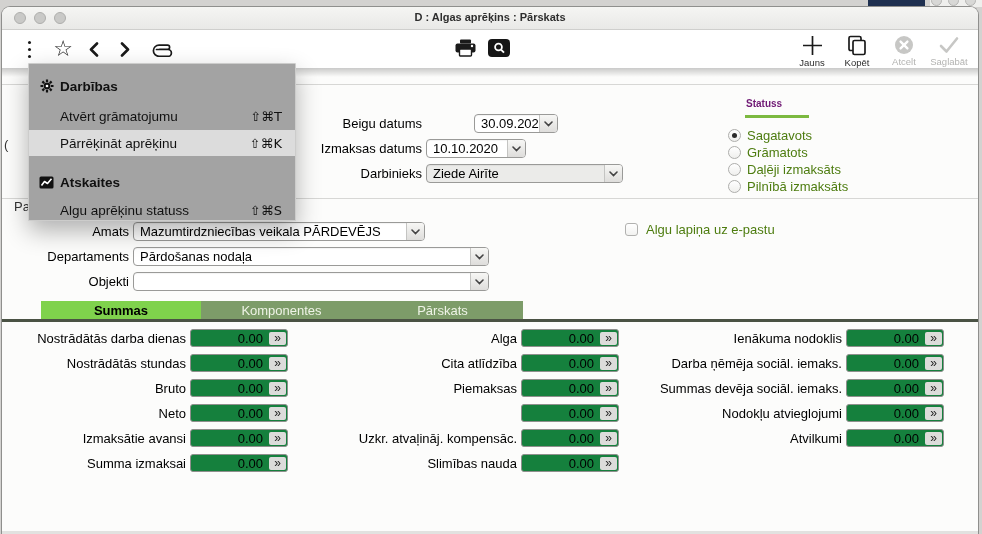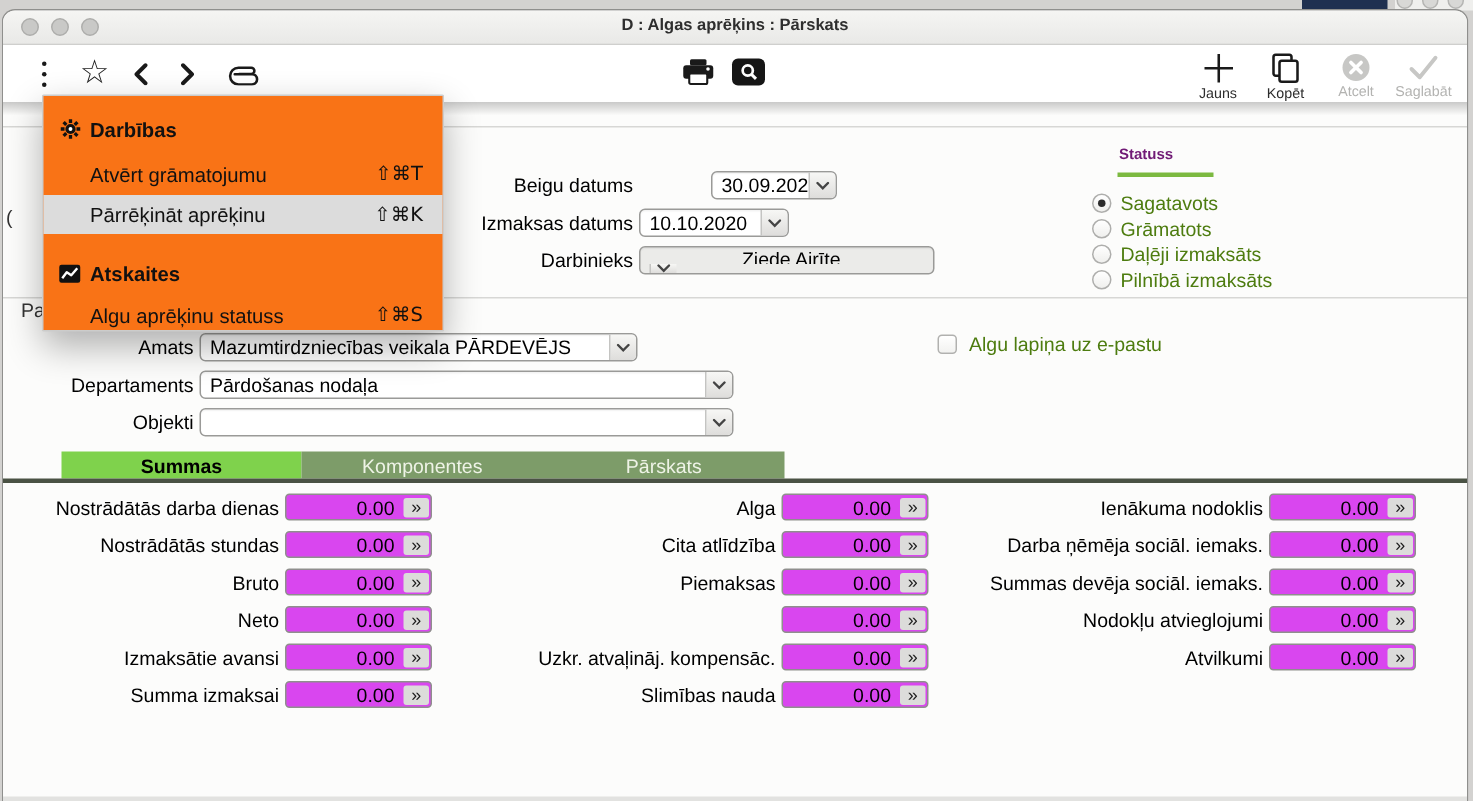--- a/index.html
+++ b/index.html
@@ -32,41 +32,41 @@
   .kebab i { display:block; width:3px; height:3px; border-radius:50%; background:#1a1a1a; margin:2px 0; }
   .star { font-family:"DejaVu Sans", sans-serif; font-size:22px; line-height:20px; }
 
   
   .tbbtn { width:46px; top:28px; height:34px; display:flex; flex-direction:column;
            align-items:center; justify-content:flex-start; }
   .tbbtn .cap { font-size:9.5px; color:#2c2c2c; margin-top:1px; }
   .tbbtn.disabled .cap { color:#b3b3b1; }
 
   
-  .menu { left:26px; top:56px; width:268px; height:158px; background:#f97316;
+  .menu { left:26px; top:56px; width:268px; height:158px; background:#a3a3a3;
           border:1px solid #cccccb; box-shadow:0 10px 24px rgba(0,0,0,0.30);
           z-index:5; border-radius:1px; }
   .menurow { position:absolute; left:0; right:0; height:24px; display:flex;
              align-items:center; font-size:13.5px; color:#111; }
   .menurow .mlabel { margin-left:31px; }
   .menurow .mshort { margin-left:auto; margin-right:13px;
                      font-family:"DejaVu Sans", sans-serif; font-size:13px; }
   .menurow.head { font-weight:bold; }
   .menurow.head .mlabel { margin-left:31px; }
   .menurow.hilite { background:#dcdcdc; }
   .micon { position:absolute; left:9px; width:17px; display:flex; justify-content:center; }
 
   
   .lbl { font-size:13px; color:#000; display:flex; align-items:center;
          justify-content:flex-end; white-space:nowrap; }
   .combo { border:1px solid #9a9a98; border-radius:4px; background:#fff;
            display:flex; align-items:center; font-size:13px; color:#000;
            padding-left:6px; overflow:hidden;
            box-shadow:inset 0 1px 1px rgba(0,0,0,0.05); }
-  .combo.gray { background:#ebebe9;flex-direction:column; }
+  .combo.gray { background:#ebebe9; }
   .combo .val { white-space:nowrap; overflow:hidden; flex:1; }
   .combo .arr { width:18px; align-self:stretch; display:flex; align-items:center;
                 justify-content:center; background:linear-gradient(#f7f7f5,#dedddb);
                 border-left:1px solid #c4c4c2; flex:none; }
 
   .divider { height:1px; background:#d7d7d5; left:0; right:0; }
 
   .sect-title { font-size:10px; font-weight:bold; color:#701a75; }
   .underline { height:3px; background:#7cb940; }
 
@@ -80,21 +80,21 @@
               background:linear-gradient(#ffffff,#f2f2f0); }
 
   
   .tab { top:294px; height:18px; display:flex; align-items:center; justify-content:center;
          font-size:13px; }
   .tab.active { background:#7fd24c; color:#000; font-weight:bold; }
   .tab.inactive { background:#7d9c69; color:#eef3e6; }
   .tabline { left:0; right:0; top:312px; height:3px; background:#4a5244; }
 
   
-  .num { border:1px solid #8f8f8d; border-radius:3px; background:#d946ef;
+  .num { border:1px solid #8f8f8d; border-radius:3px; background:#15803d;
          display:flex; align-items:center; font-size:13px; color:#000; padding:1px; }
   .num .v { flex:1; text-align:right; padding-right:6px; }
   .num .go { width:17px; height:13px; background:#dcdcda; border-radius:2px;
              display:flex; align-items:center; justify-content:center;
              font-size:12px; line-height:12px; color:#1a1a1a; flex:none; }
 
   .frag { font-size:13px; color:#333; }
   .botstrip { left:0; right:0; top:524px; height:3px; background:#e2e2e0; }
 </style>
 </head>

